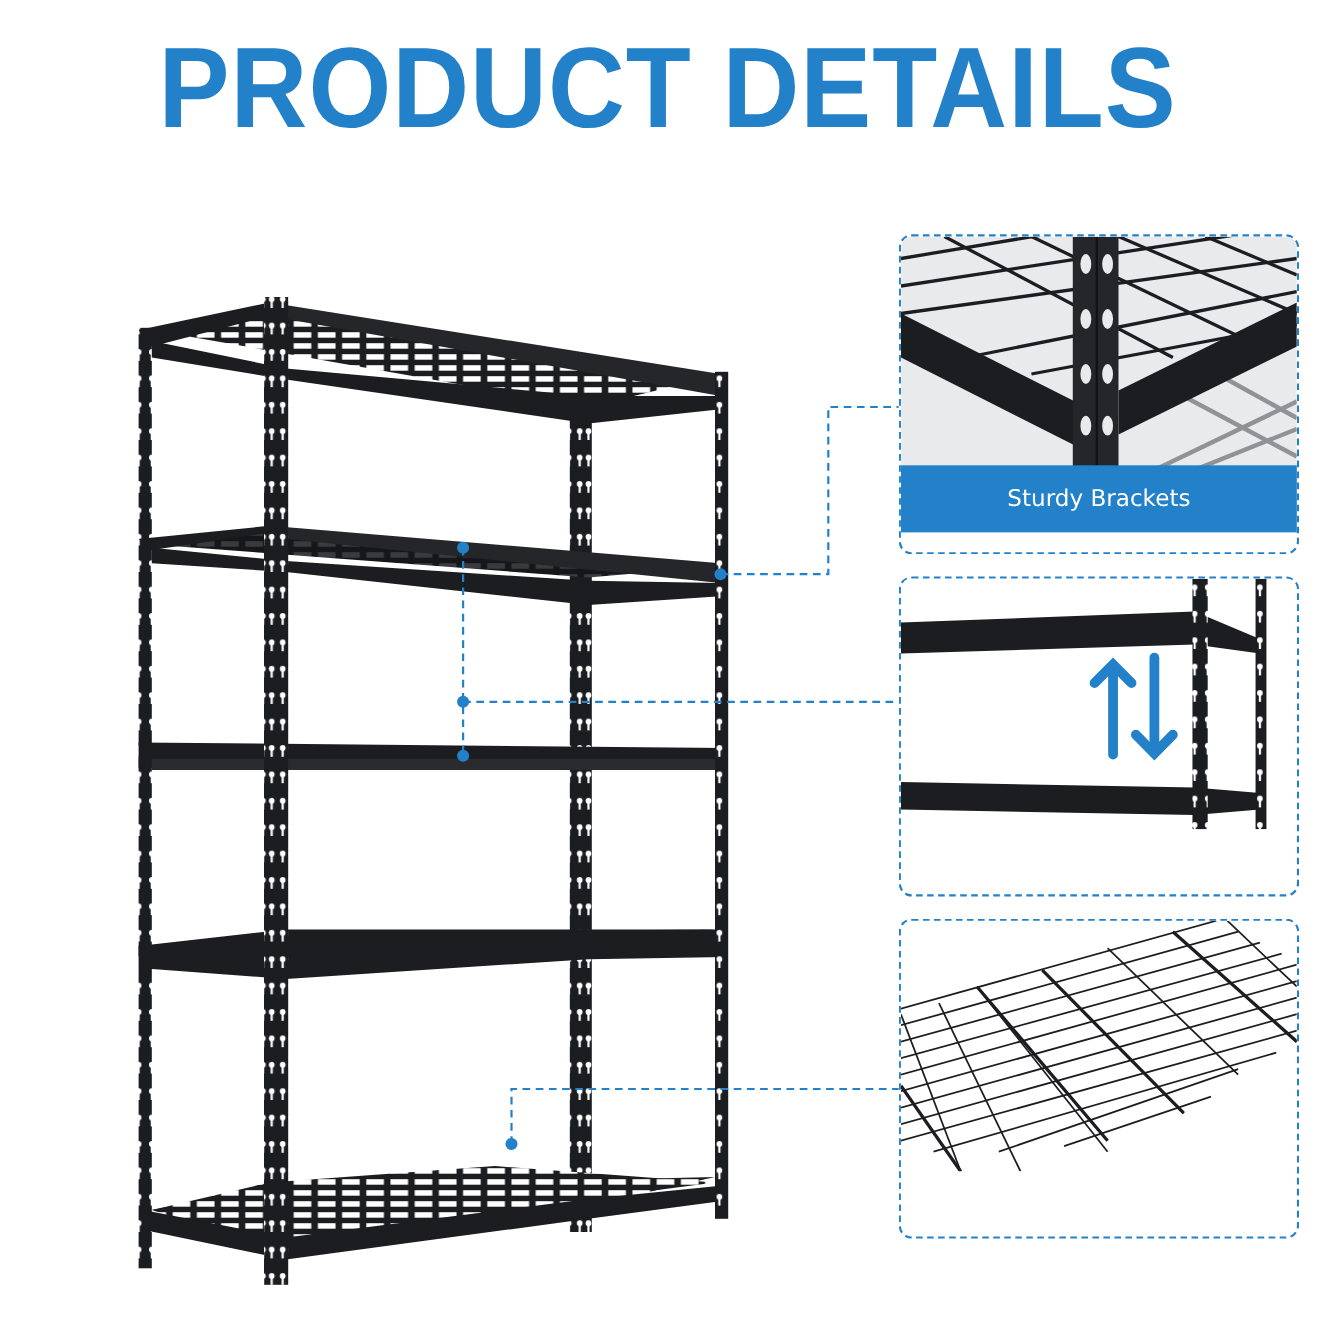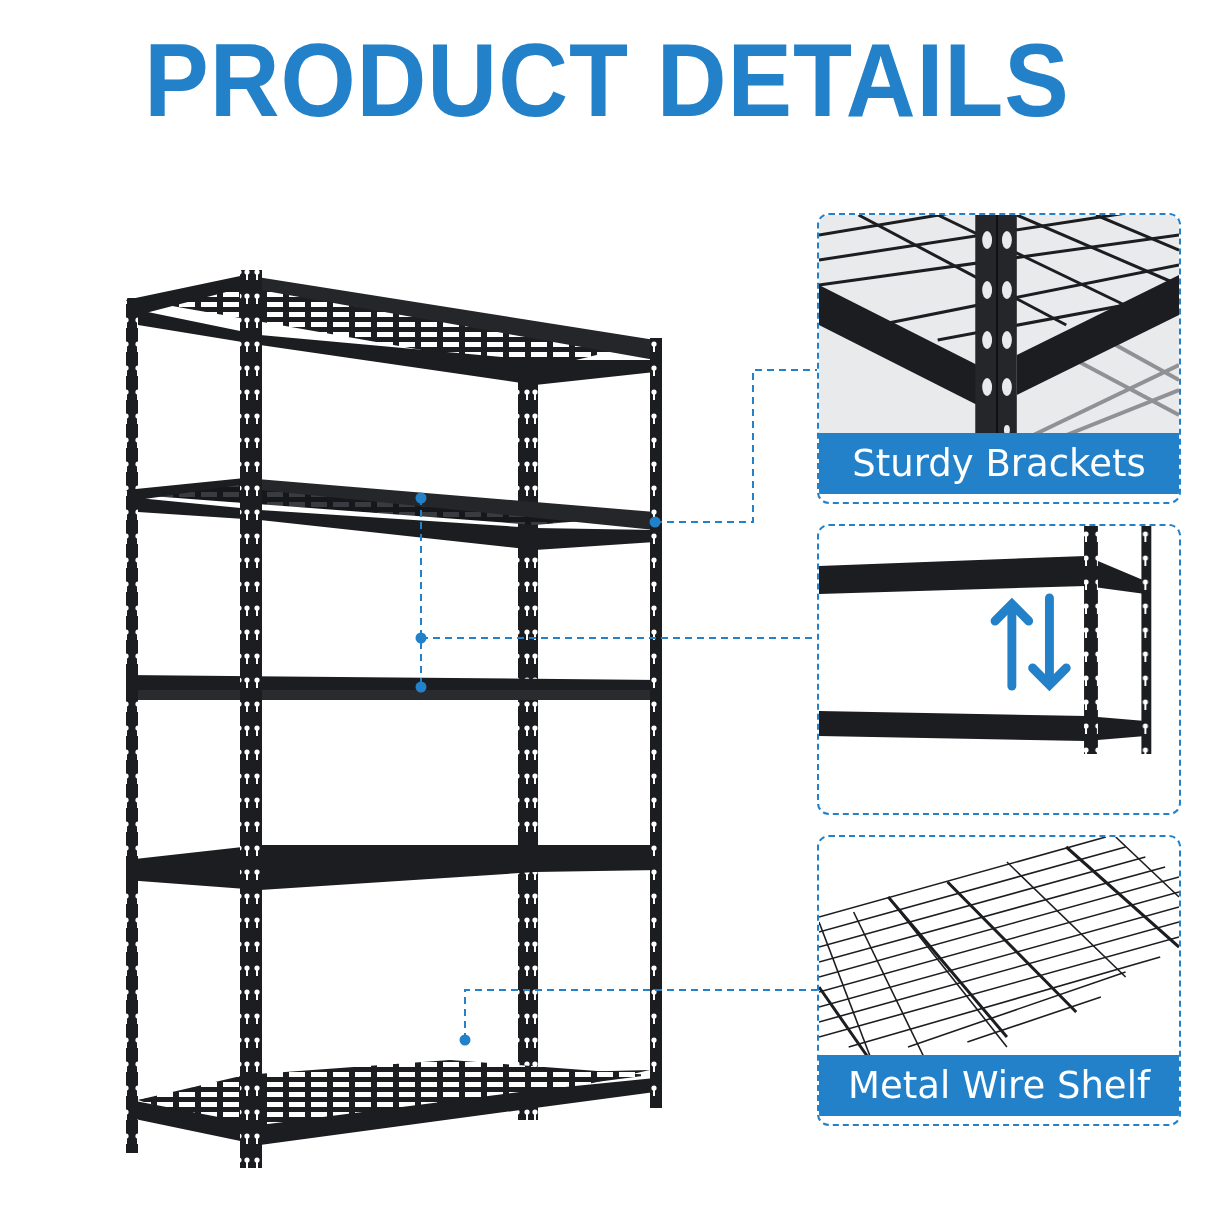--- a/index.html
+++ b/index.html
@@ -15,23 +15,23 @@
 
   .rack { position: absolute; left: 0; top: 0; width: 1214px; height: 1214px; }
 
   .card {
     position: absolute; left: 817px; width: 364px; height: 291px;
     border: 2px dashed #2381c9; border-radius: 12px; overflow: hidden; background: #fff;
   }
   .card .photo { position: absolute; left: 0; top: 0; width: 100%; height: 228px; overflow: hidden; }
   .card .photo svg { width: 100%; height: 100%; display: block; }
   .card .caption {
-    position: absolute; left: 0; bottom: 8px; width: 100%; height: 61px;
+    position: absolute; left: 0; bottom: 18px; width: 100%; height: 61px;
     background: #2381c9; color: #fff; text-align: center;
-    font-family: "DejaVu Sans", sans-serif; font-size: 37px; line-height: 61px;
+    font-family: "DejaVu Sans", sans-serif; font-size: 21px; line-height: 61px;
   }
   .card1 { top: 213px; }
   .card2 { top: 524px; }
   .card3 { top: 835px; }
 </style>
 </head>
 <body>
 
 <div class="title">PRODUCT DETAILS</div>
 
@@ -187,14 +187,13 @@
         <line x1="300" y1="0" x2="364" y2="60"></line>
       </g>
       <g stroke="#1c1d20" stroke-width="3">
         <line x1="0" y1="150" x2="55" y2="228"></line>
           <line x1="70" y1="60" x2="190" y2="200"></line>
         <line x1="130" y1="45" x2="260" y2="175"></line>
           <line x1="250" y1="10" x2="364" y2="110"></line>
       </g>
     </svg>
   </div>
-  <div class="caption">Metal Wire Shelf</div>
 </div>
 
 </body></html>

